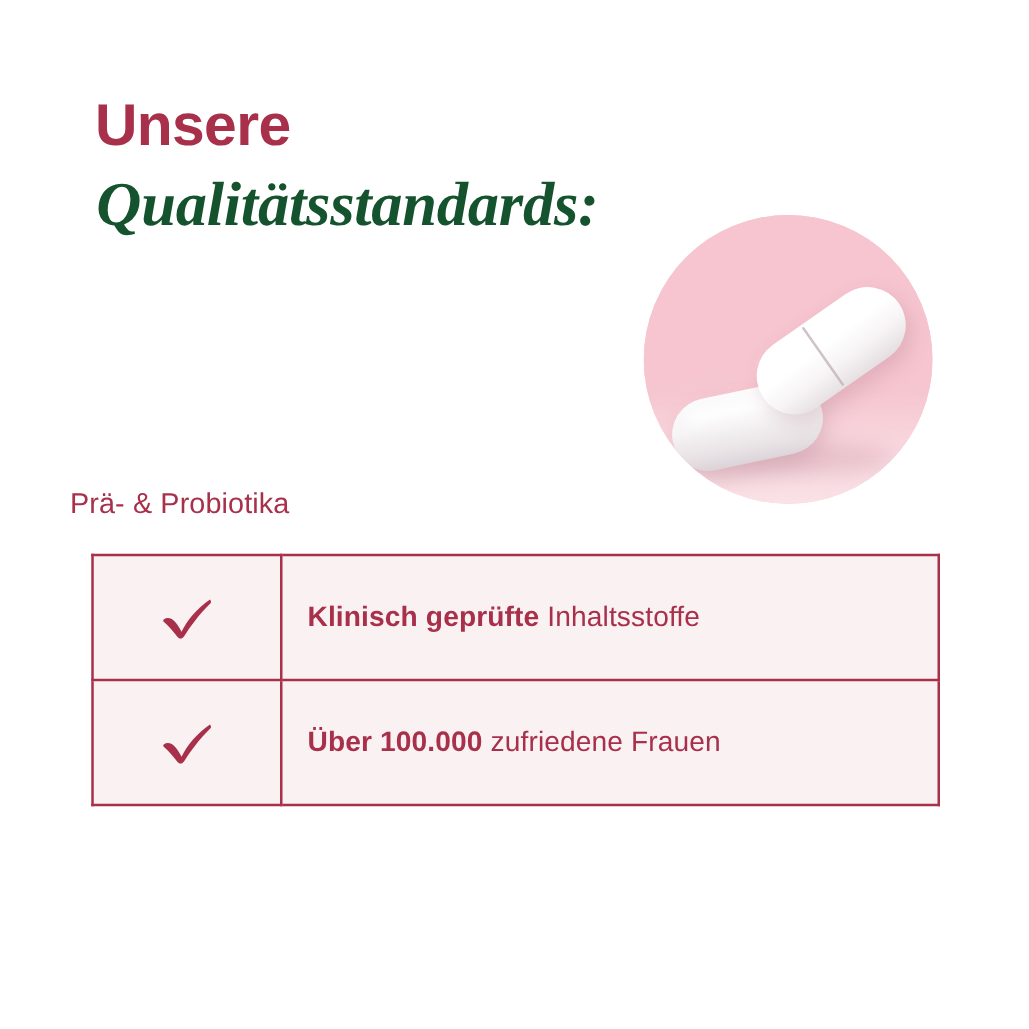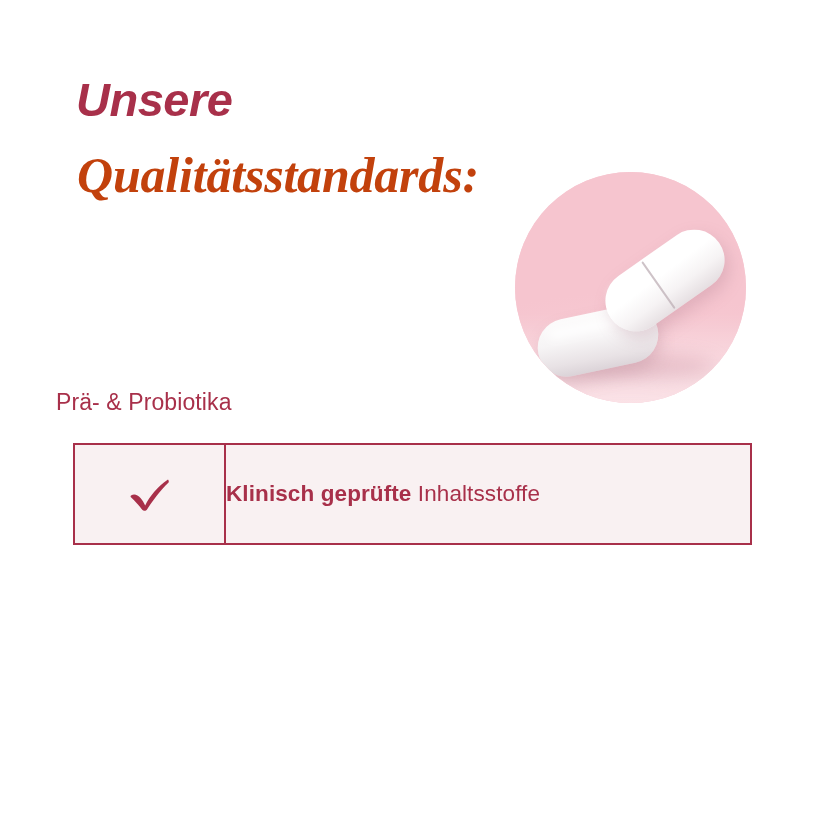--- a/index.html
+++ b/index.html
@@ -34,31 +34,30 @@
   }
   .headline-line1 {
     font-family: "Liberation Sans", sans-serif;
     font-weight: 700;
     font-size: 47px;
     line-height: 56px;
     letter-spacing: -0.5px;
     color: #a8304a;
     margin: 0;
     white-space: nowrap;
-    font-style: italic;
   }
   .headline-line2 {
     font-family: "Liberation Serif", "DejaVu Serif", serif;
     font-style: italic;
     font-weight: 700;
     font-size: 50px;
     line-height: 58px;
     letter-spacing: -0.2px;
-    color: #c2410c;
-    margin: 18px 0 0 1px;
+    color: #14532d;
+    margin: 6px 0 0 1px;
     white-space: nowrap;
   }
 
   
   .product-circle {
     position: absolute;
     left: 515px;
     top: 172px;
     width: 231px;
     height: 231px;
@@ -193,20 +192,21 @@
   .cell-text {
     padding-left: 26px;
     font-size: 22.5px;
     line-height: 30px;
     color: #a8304a;
     letter-spacing: 0.1px;
     white-space: nowrap;
   }
   .txt-strong {
     font-weight: 700;
+    margin-left: 20px;
   }
   .txt-regular {
     font-weight: 400;
     margin-top: 48px;
   }
 
   .check-icon {
     display: inline-block;
     width: 44px;
     height: 38px;
@@ -241,17 +241,29 @@
             <svg width="44" height="38" viewBox="0 0 44 38" xmlns="http://www.w3.org/2000/svg">
               <path d="M3 20.5 C6 18.5 9.5 19.5 12.5 23 C14.5 25.4 15.8 27.6 17.2 30.4 C21.5 21.5 29.5 11.5 40 4.5 C40.8 5.6 41 6.6 40.6 7.4 C31.5 16.2 24.2 26.2 19.2 34.2 C18.0 36.1 15.6 36.4 14.2 34.7 C10.6 30.3 7.0 25.9 3.2 22.6 C2.4 21.9 2.4 21.0 3 20.5 Z" fill="#a8304a"></path>
             </svg>
           </span>
         </td>
         <td class="cell-text">
           <span class="txt-strong">Klinisch geprüfte</span><span class="txt-regular"> Inhaltsstoffe</span>
         </td>
       </tr>
 
+      <tr>
+        <td class="cell-check">
+          <span class="check-icon">
+            <svg width="44" height="38" viewBox="0 0 44 38" xmlns="http://www.w3.org/2000/svg">
+              <path d="M3 20.5 C6 18.5 9.5 19.5 12.5 23 C14.5 25.4 15.8 27.6 17.2 30.4 C21.5 21.5 29.5 11.5 40 4.5 C40.8 5.6 41 6.6 40.6 7.4 C31.5 16.2 24.2 26.2 19.2 34.2 C18.0 36.1 15.6 36.4 14.2 34.7 C10.6 30.3 7.0 25.9 3.2 22.6 C2.4 21.9 2.4 21.0 3 20.5 Z" fill="#a8304a"></path>
+            </svg>
+          </span>
+        </td>
+        <td class="cell-text">
+          <span class="txt-strong">Über 100.000</span><span class="txt-regular"> zufriedene Frauen</span>
+        </td>
+      </tr>
 
     </tbody>
   </table>
 
 </div>
 
 </body></html>

